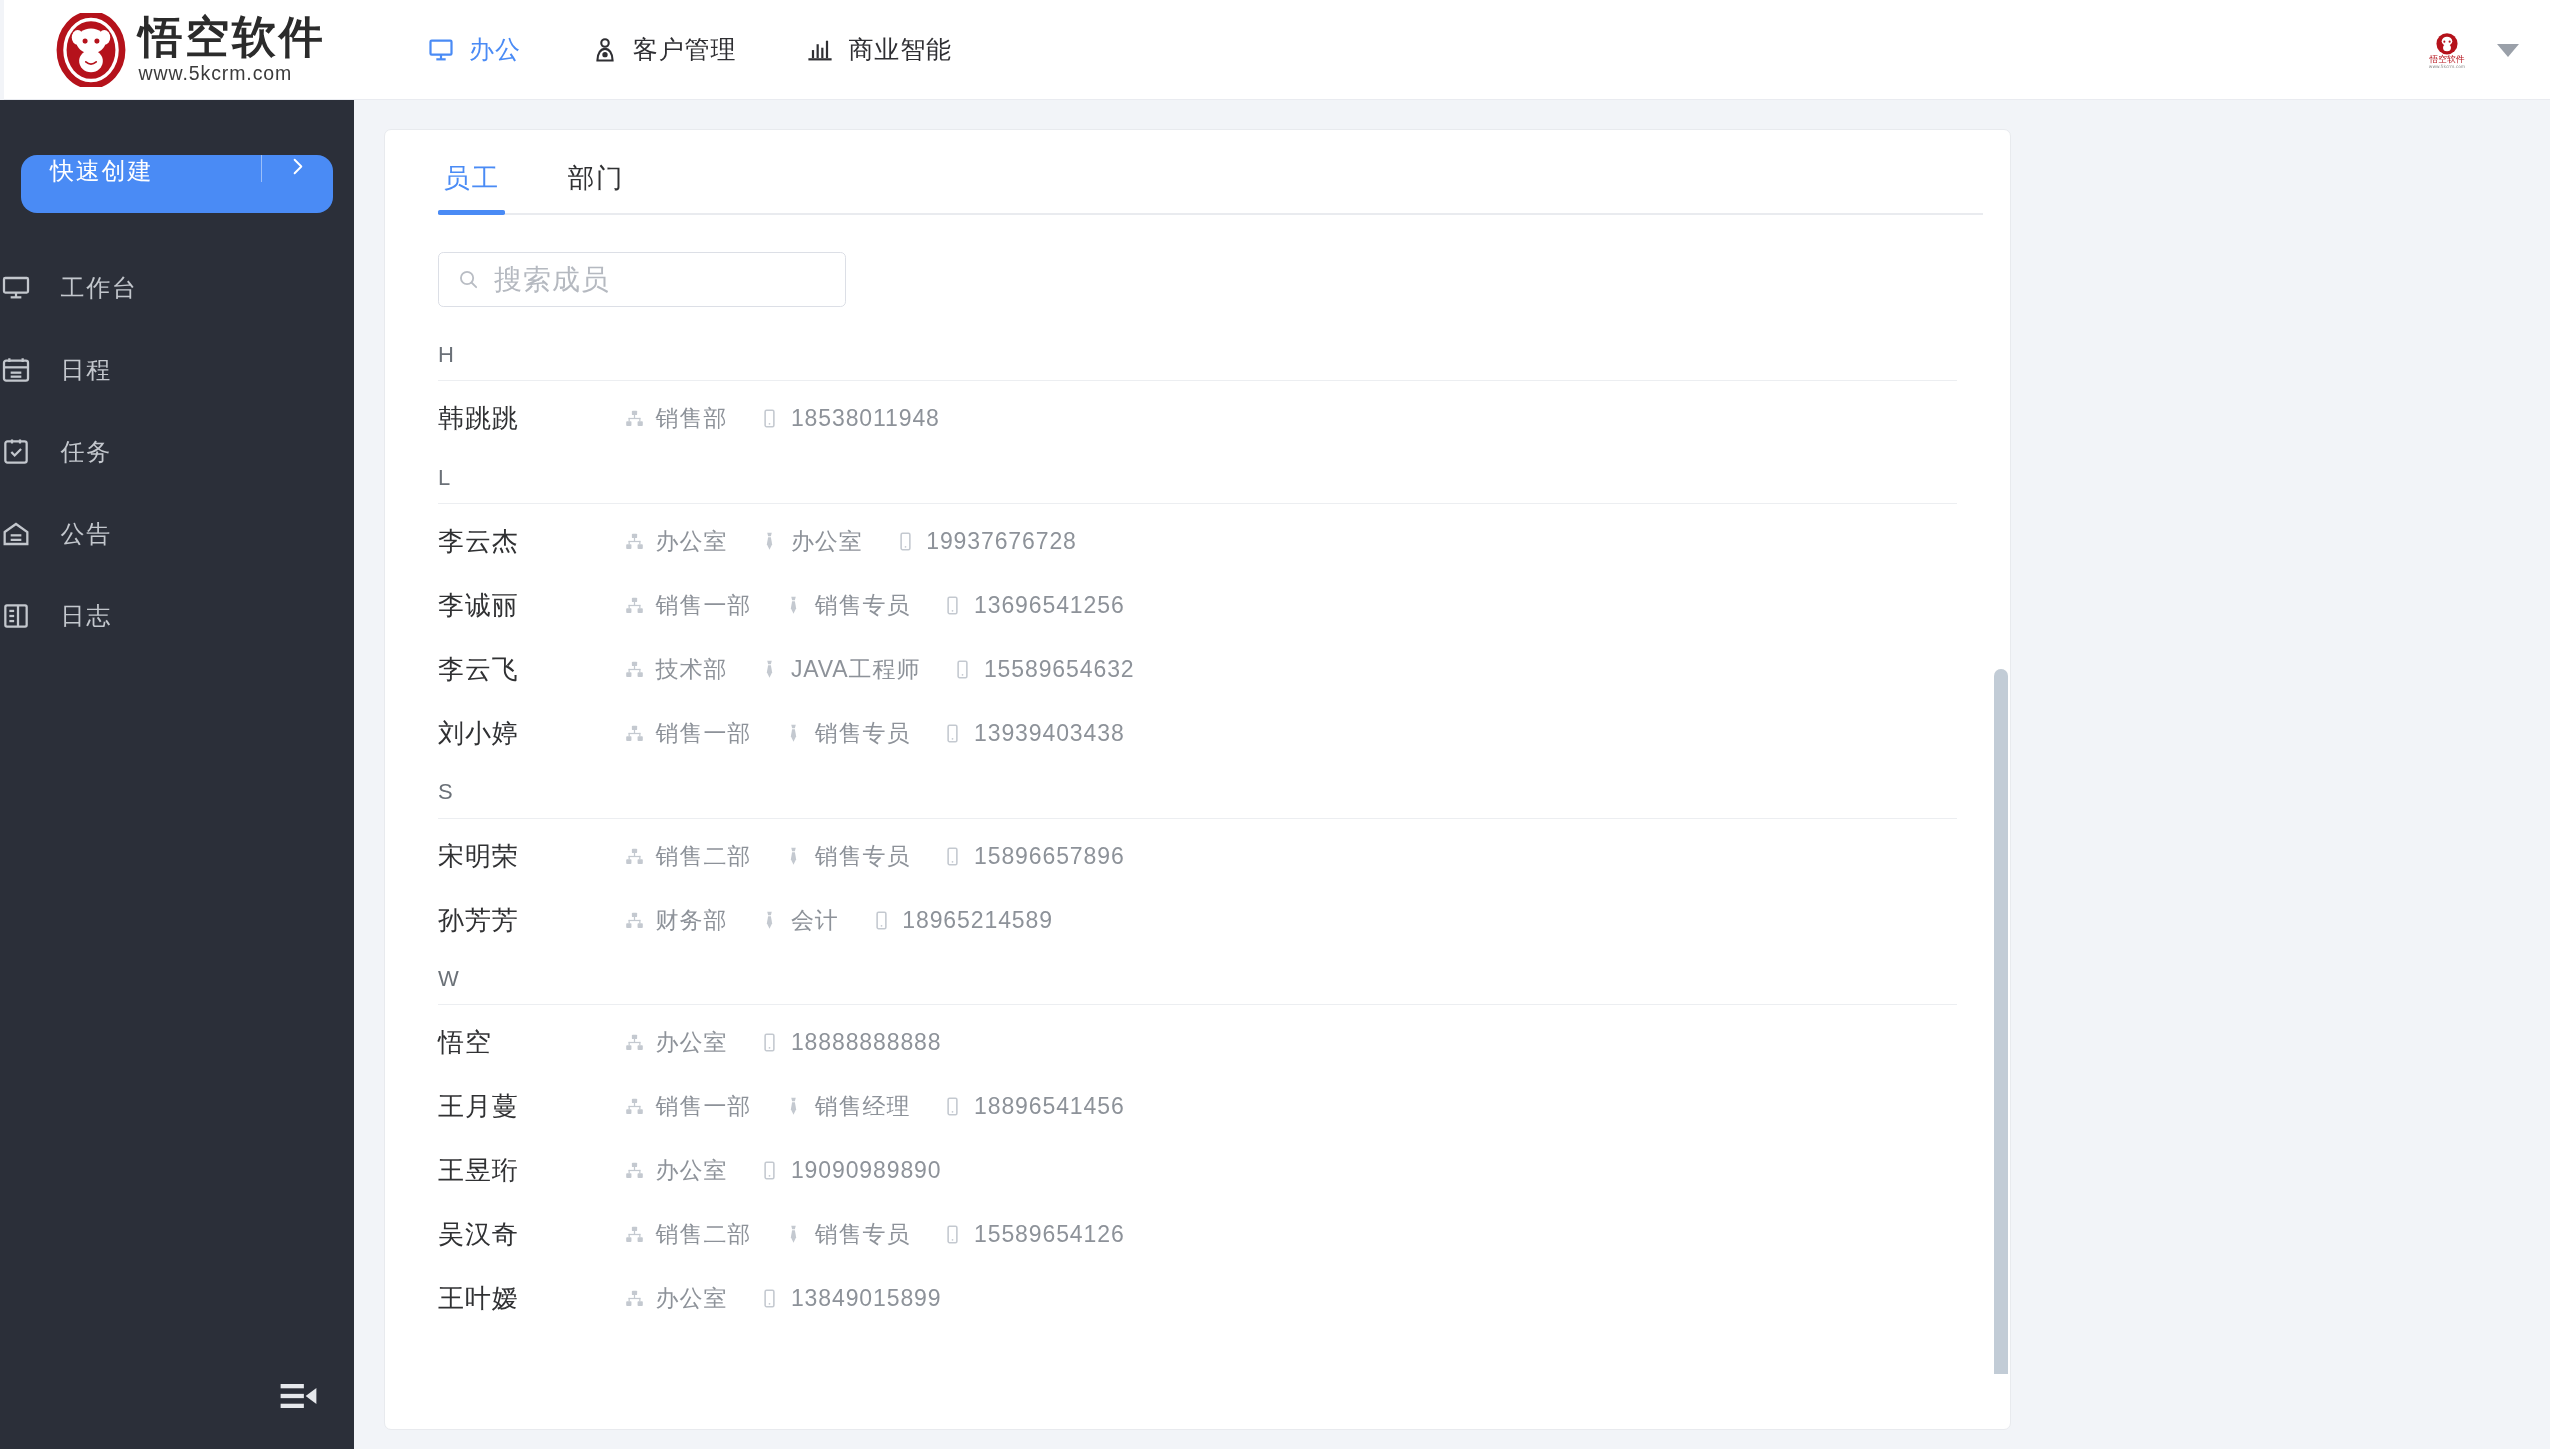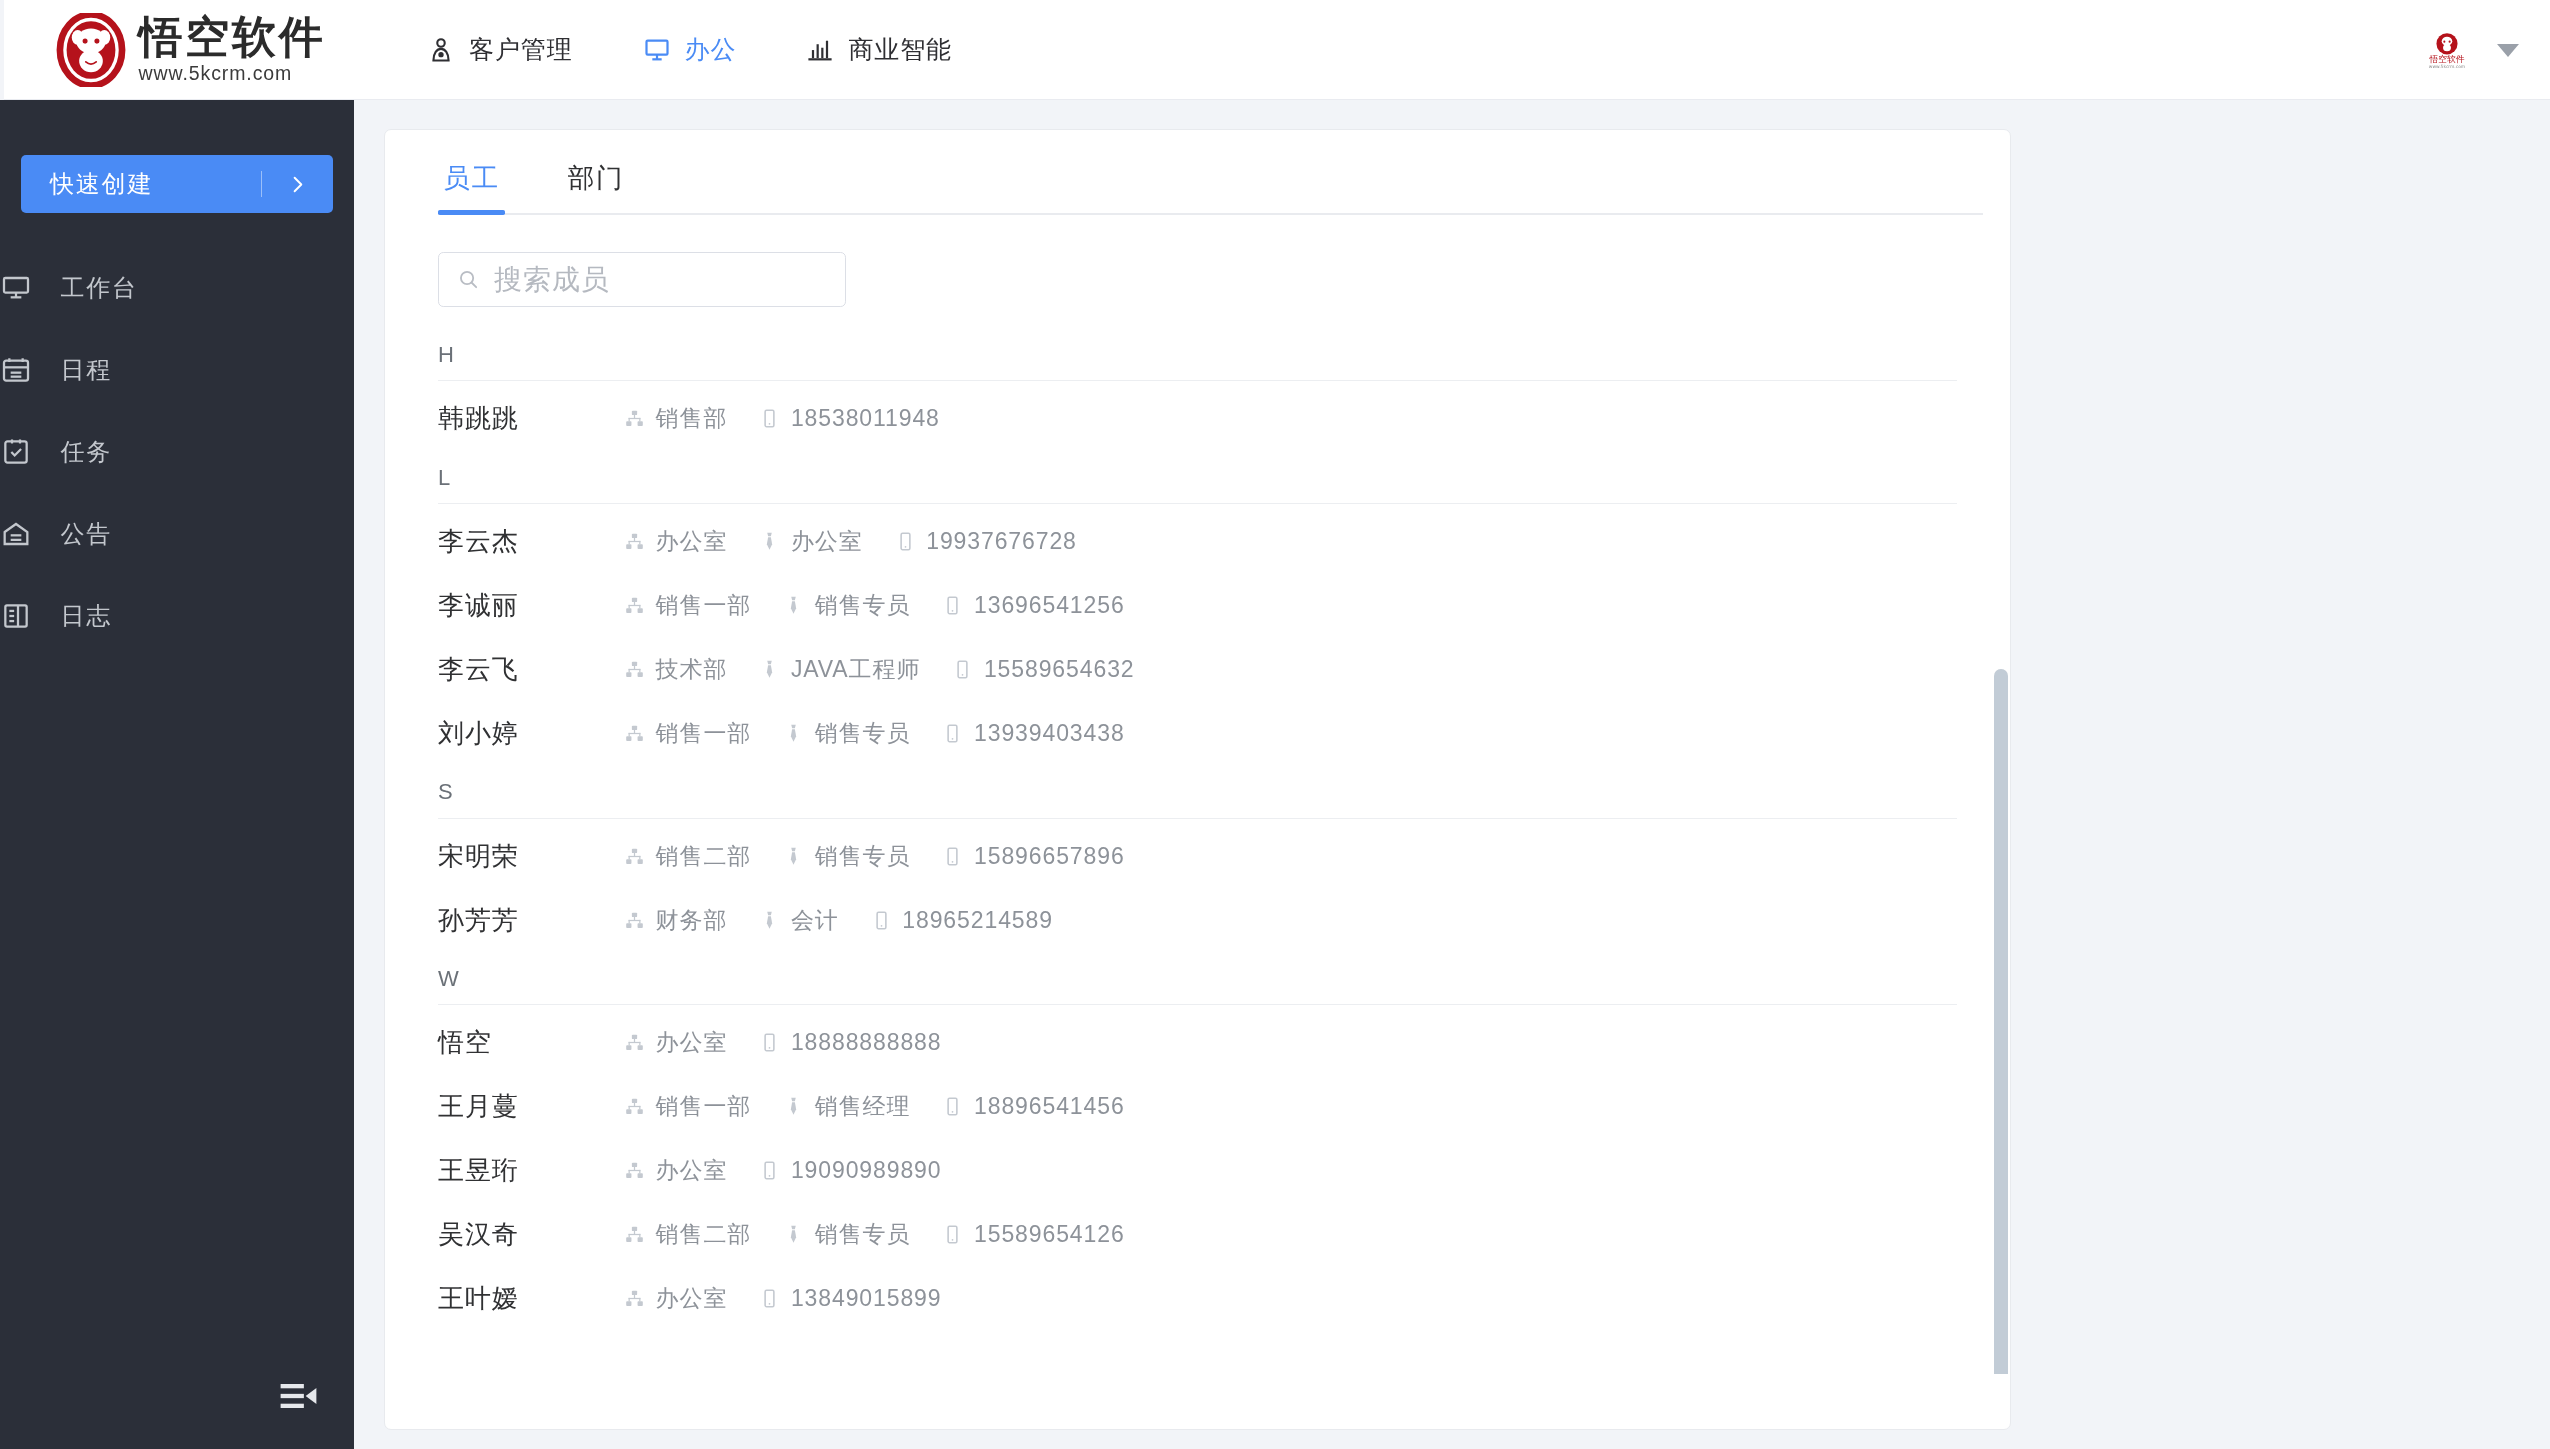--- a/index.html
+++ b/index.html
@@ -67,22 +67,22 @@
 
   
   .sidebar {
     position: absolute; left: 0; top: 100px;
     width: 354px; height: 1350px;
     background: #2b2f39;
   }
   .quick-create {
     margin: 55px auto 0 auto;
     width: 312px; height: 58px;
-    background: #4a8bf5; border-radius: 5px;
-    display: flex; align-items: center;
+    background: #4a8bf5; border-radius: 16px;
+    display: flex; align-items: flex-start;
     color: #ffffff; cursor: pointer;
     box-sizing: border-box;
   }
   .quick-create .qc-label {
     flex: 1; padding-left: 29px; font-size: 24px; letter-spacing: 1.8px;
   }
   .qc-divider { width: 0.9px; height: 26.6px; background: rgba(255,255,255,.45); }
   .qc-arrow {
     width: 71px; display: flex; align-items: center; justify-content: center;
   }
@@ -236,40 +236,40 @@
         <path d="M43 66 Q50 72 57 66" fill="none" stroke="#b5121b" stroke-width="2.4" stroke-linecap="round"></path>
       </svg>
       <div class="brand-text">
         <div class="brand-title">悟空软件</div>
         <div class="brand-url">www.5kcrm.com</div>
       </div>
     </div>
 
     <div class="mainnav">
 
+      <div class="navitem active">
+        <span>
+          <svg width="28" height="28" viewBox="0 0 24 24" fill="none" stroke="#4a8bf5" stroke-width="1.9">
+            <rect x="3" y="4" width="18" height="12" rx="1"></rect>
+            <line x1="12" y1="16" x2="12" y2="20"></line>
+            <line x1="8" y1="20" x2="16" y2="20"></line>
+          </svg>
+        </span>
+        <span>办公</span>
+      </div>
+
       <div class="navitem">
         <span>
           <svg width="28" height="28" viewBox="0 0 24 24" fill="none" stroke="#2f2f33" stroke-width="1.8">
             <circle cx="12" cy="6" r="3.2"></circle>
             <path d="M5.5 21 C5.5 14.5 8.5 11 12 11 C15.5 11 18.5 14.5 18.5 21 Z"></path>
             <circle cx="12" cy="16" r="1.4" fill="#2f2f33"></circle>
           </svg>
         </span>
         <span>客户管理</span>
-      </div>
-
-      <div class="navitem active">
-        <span>
-          <svg width="28" height="28" viewBox="0 0 24 24" fill="none" stroke="#4a8bf5" stroke-width="1.9">
-            <rect x="3" y="4" width="18" height="12" rx="1"></rect>
-            <line x1="12" y1="16" x2="12" y2="20"></line>
-            <line x1="8" y1="20" x2="16" y2="20"></line>
-          </svg>
-        </span>
-        <span>办公</span>
       </div>
 
       <div class="navitem">
         <span>
           <svg width="28" height="28" viewBox="0 0 24 24" fill="none" stroke="#2f2f33" stroke-width="1.9" stroke-linecap="square">
             <line x1="6" y1="13" x2="6" y2="18"></line>
             <line x1="10" y1="8" x2="10" y2="18"></line>
             <line x1="14" y1="11" x2="14" y2="18"></line>
             <line x1="18" y1="5" x2="18" y2="18"></line>
             <line x1="3" y1="20" x2="21" y2="20"></line>

